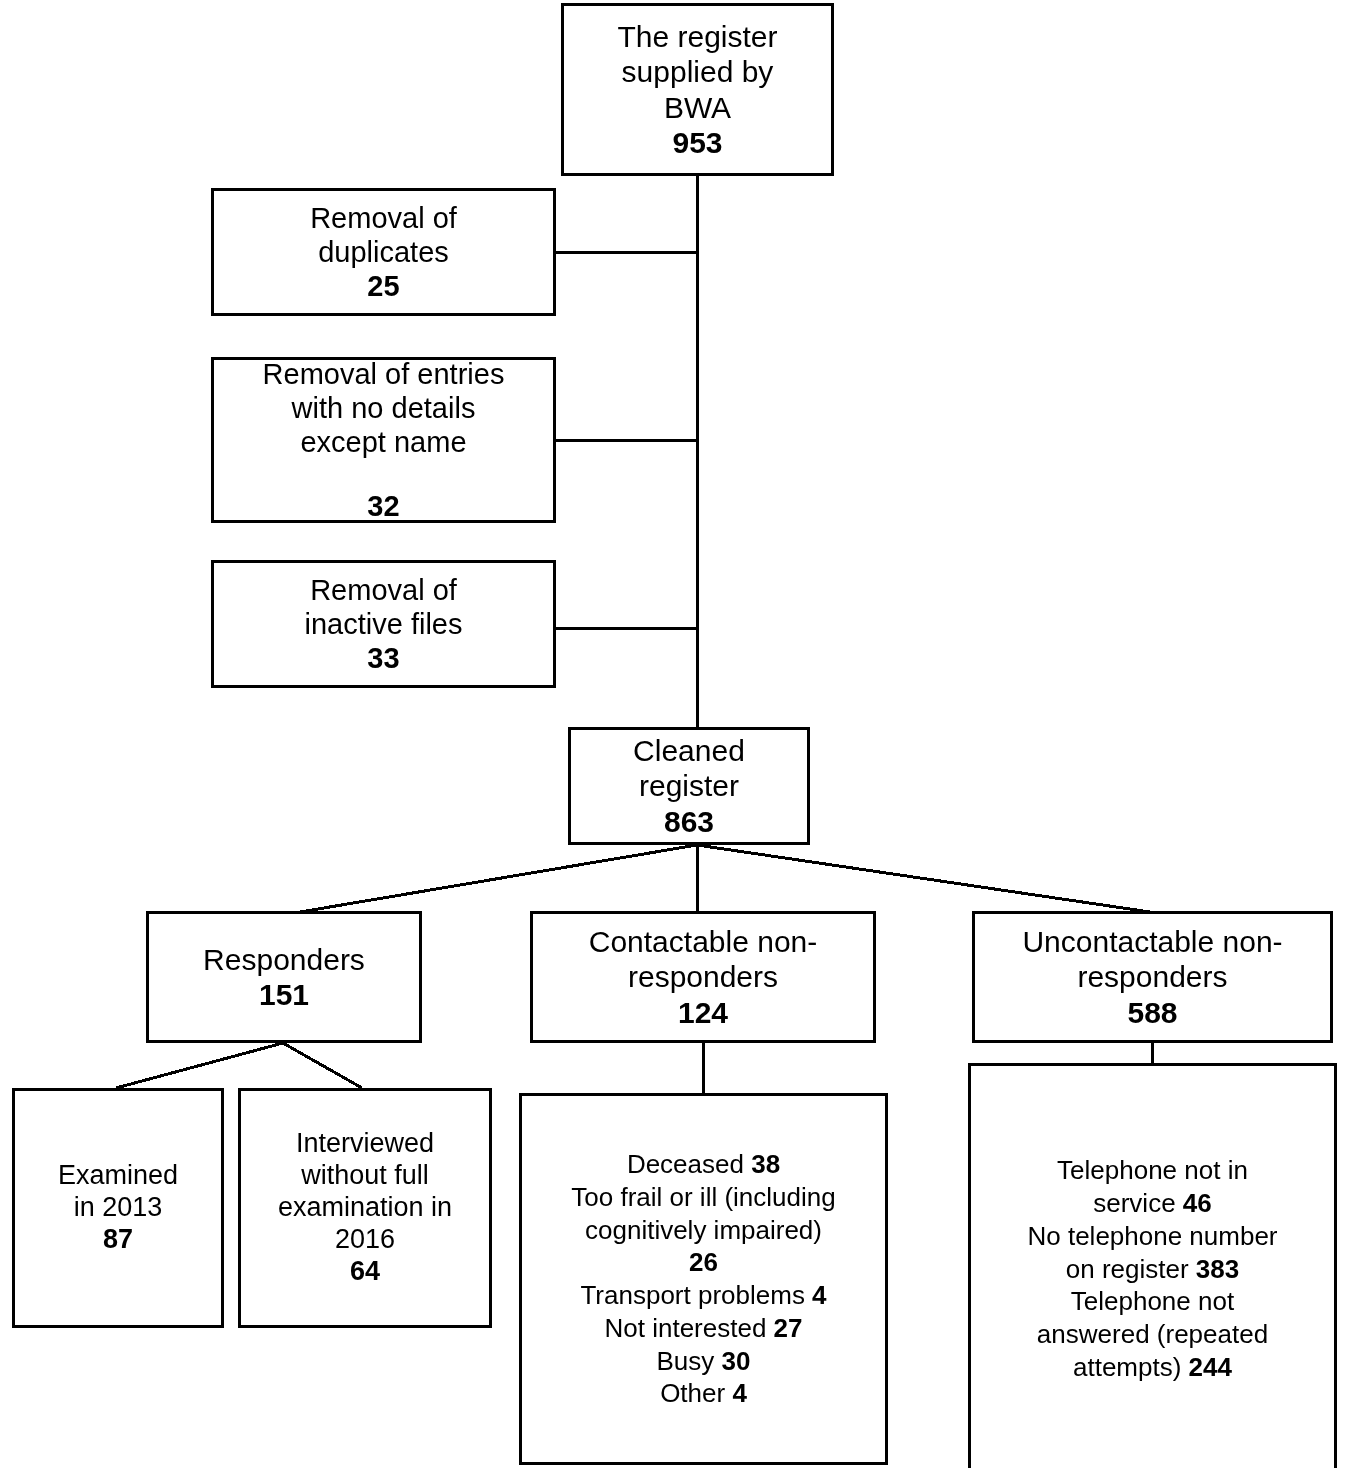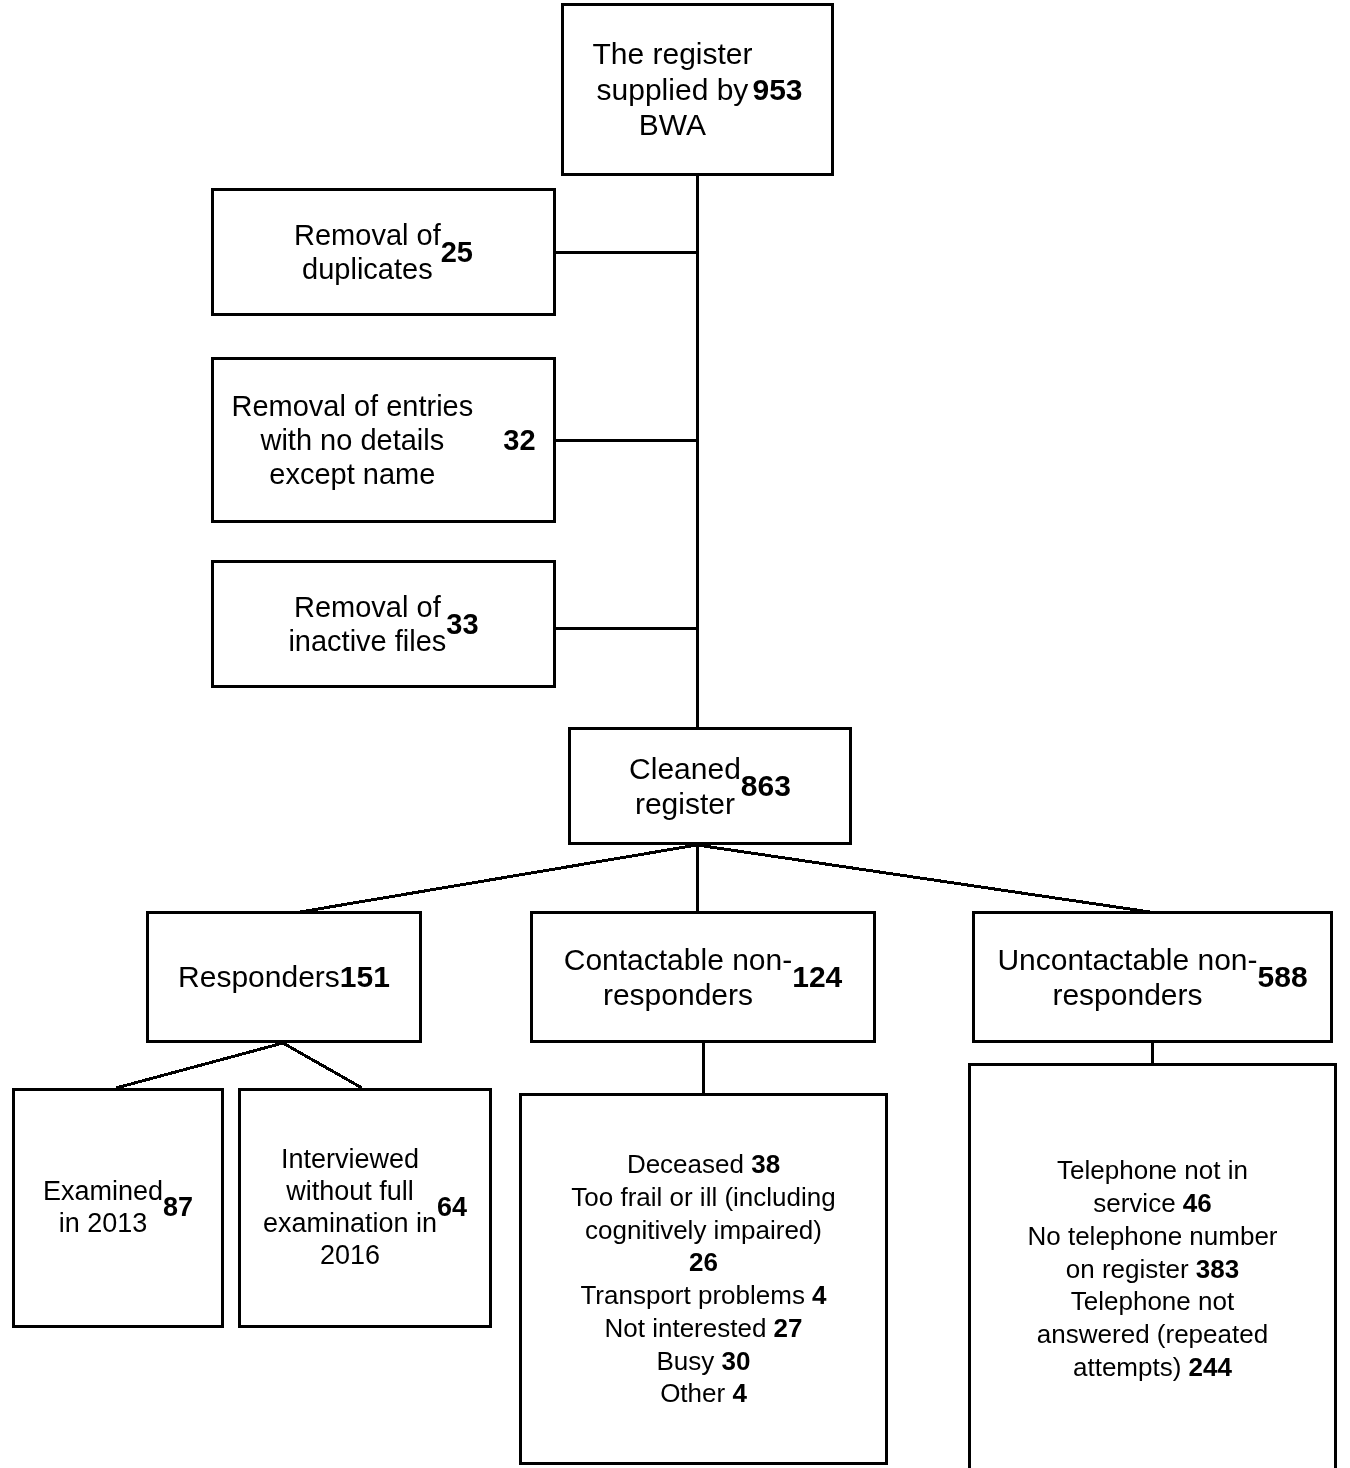--- a/index.html
+++ b/index.html
@@ -25,20 +25,21 @@
     width: 1350px;
     height: 1468px;
     pointer-events: none;
   }
   .node {
     position: absolute;
     box-sizing: border-box;
     border: 3px solid #000000;
     background: #ffffff;
     display: flex;
+    flex-direction: column;
     align-items: center;
     justify-content: center;
     text-align: center;
     line-height: 1.18;
     z-index: 2;
   }
   .node .label {
     display: block;
     white-space: pre-line;
   }
@@ -112,21 +113,21 @@
 except name</span>
     <span class="count">32</span>
   </div>
 
   <div class="node size-md" style="left:211px; top:560px; width:345px; height:128px;">
     <span class="label">Removal of
 inactive files</span>
     <span class="count">33</span>
   </div>
 
-  <div class="node size-lg" style="left:568px; top:727px; width:284px; height:118px;">
+  <div class="node size-lg" style="left:568px; top:727px; width:242px; height:118px;">
     <span class="label">Cleaned
 register</span>
     <span class="count">863</span>
   </div>
 
   <div class="node size-lg" style="left:146px; top:911px; width:276px; height:132px;">
     <span class="label">Responders</span>
     <span class="count">151</span>
   </div>
 

